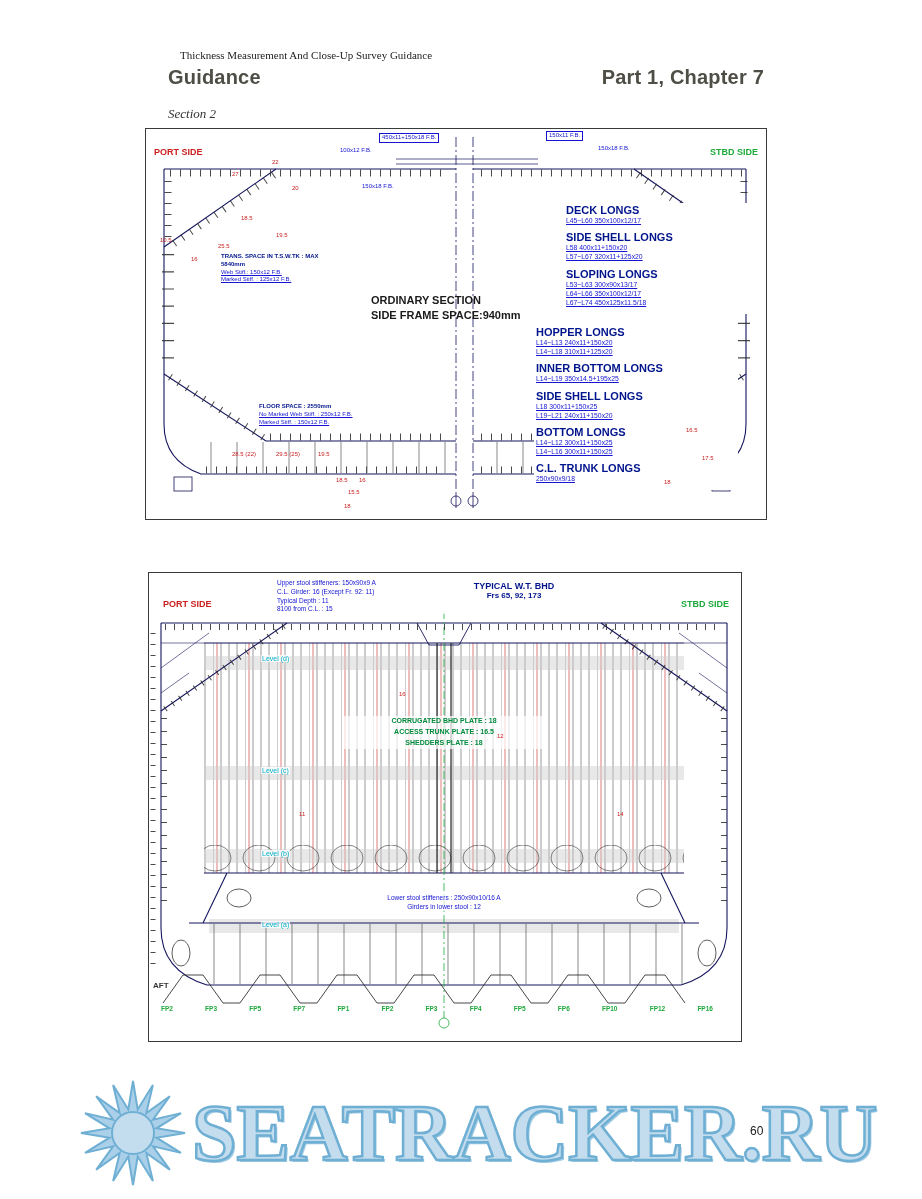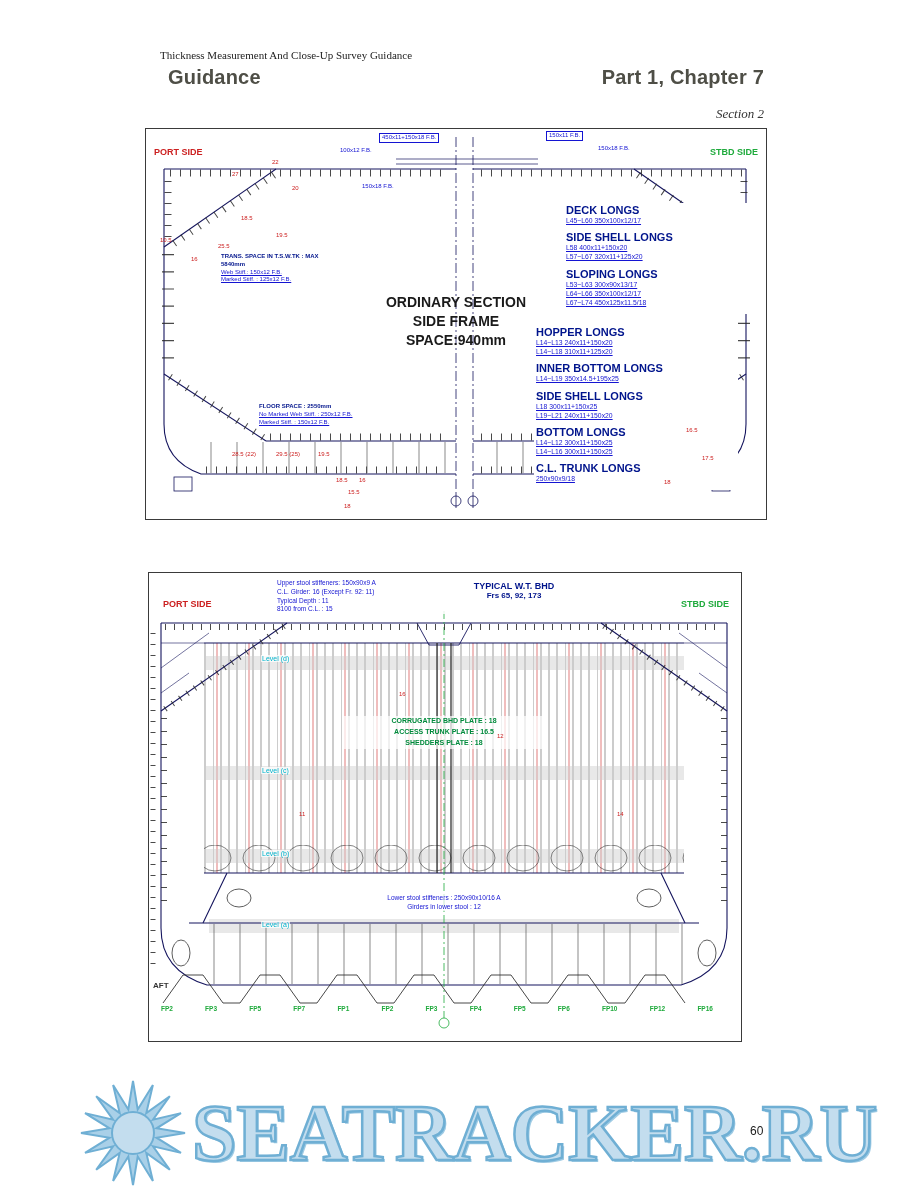--- a/index.html
+++ b/index.html
@@ -1,39 +1,39 @@
 <!DOCTYPE html>
 <html><head>
 <meta charset="utf-8">
 <style>
   html,body{margin:0;padding:0;background:#e9e9e9;}
   .page{position:relative;width:922px;height:1199px;background:#ffffff;margin:0 auto;
         font-family:"Liberation Sans",sans-serif;overflow:hidden;}
 
   
-  .doc-title{position:absolute;left:160px;top:49px;font-family:"Liberation Serif",serif;
+  .doc-title{position:absolute;left:180px;top:49px;font-family:"Liberation Serif",serif;
              font-size:11px;color:#222;}
   .title-row{position:absolute;left:168px;top:66px;width:596px;display:flex;
              justify-content:space-between;align-items:baseline;}
   .title-left,.title-right{font-size:20px;font-weight:bold;color:#4e4e46;letter-spacing:.2px;}
-  .section-label{position:absolute;left:168px;top:106px;width:596px;text-align:right;
+  .section-label{position:absolute;left:168px;top:106px;width:596px;
                  font-family:"Liberation Serif",serif;font-style:italic;font-size:13px;color:#333;}
 
   
   .frame{position:absolute;background:#fff;border:1px solid #3a3a3a;}
   #box1{left:145px;top:128px;width:620px;height:390px;}
   #box2{left:148px;top:572px;width:592px;height:468px;}
   .frame svg{position:absolute;left:0;top:0;}
 
   .port-label{position:absolute;font-size:9px;font-weight:bold;color:#cc2020;}
   .stbd-label{position:absolute;font-size:9px;font-weight:bold;color:#1faa3c;}
 
   
-  .d1-center{position:absolute;left:225px;top:164px;width:170px;text-align:center;
-             font-size:14px;font-weight:bold;color:#1a1a1a;line-height:1.35;}
+  .d1-center{position:absolute;left:225px;top:164px;width:170px;text-align:left;
+             font-size:11px;font-weight:bold;color:#1a1a1a;line-height:1.35;}
   .note{position:absolute;font-size:6px;color:#1414d2;line-height:1.3;}
   .note .strong{font-weight:bold;color:#00148c;}
   .note .und{text-decoration:underline;}
   .boxed{border:1px solid #1414d2;padding:0 2px;background:#fff;}
   .lblock{position:absolute;background:#fff;padding:1px 2px;}
   .lgroup{margin-bottom:6px;}
   .lg-title{font-size:11px;font-weight:bold;color:#00148c;}
   .lg-line{font-size:6.8px;color:#1414d2;text-decoration:underline;line-height:1.35;}
   .mark{position:absolute;font-size:6px;color:#cc2020;white-space:nowrap;}
 

